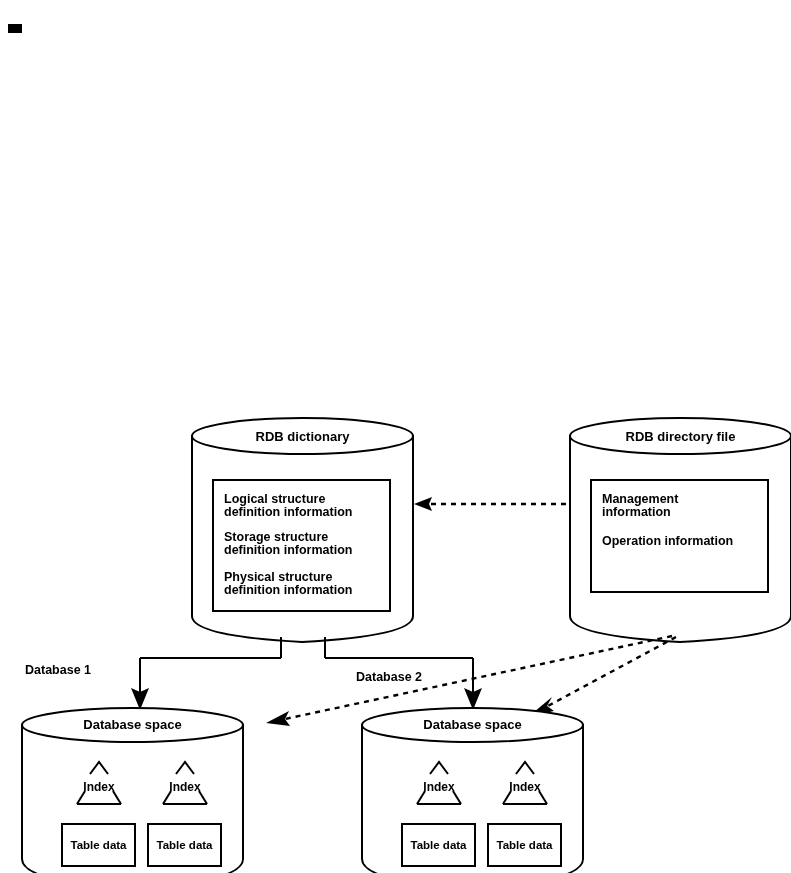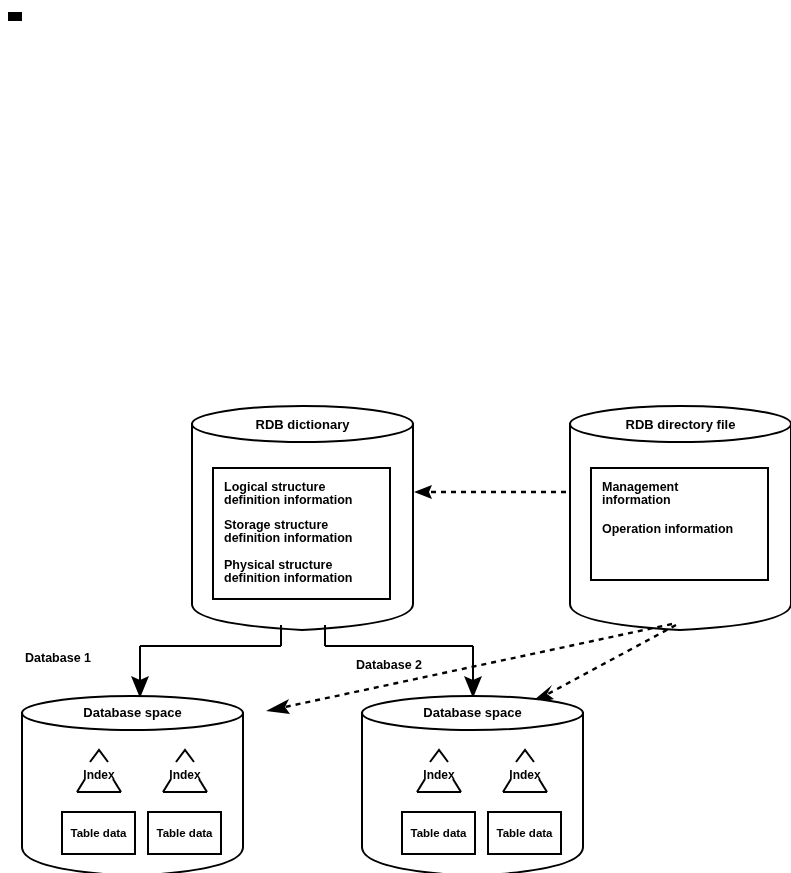--- a/index.html
+++ b/index.html
@@ -10,21 +10,21 @@
   body {
     width: 791px;
     height: 873px;
     font-family: "Liberation Sans", sans-serif;
     overflow: hidden;
     position: relative;
   }
   #diagram-root {
     position: absolute;
     left: 0;
-    top: 4px;
+    top: 16px;
     width: 791px;
     height: 769px;
   }
   svg {
     display: block;
   }
   .stroke {
     fill: none;
     stroke: #000000;
     stroke-width: 2;

